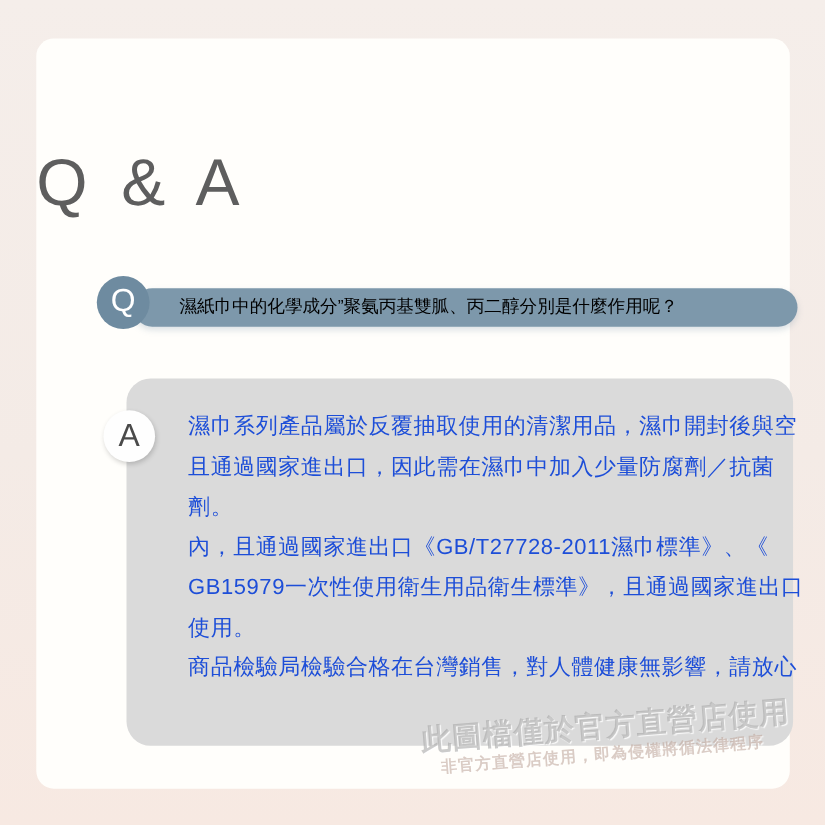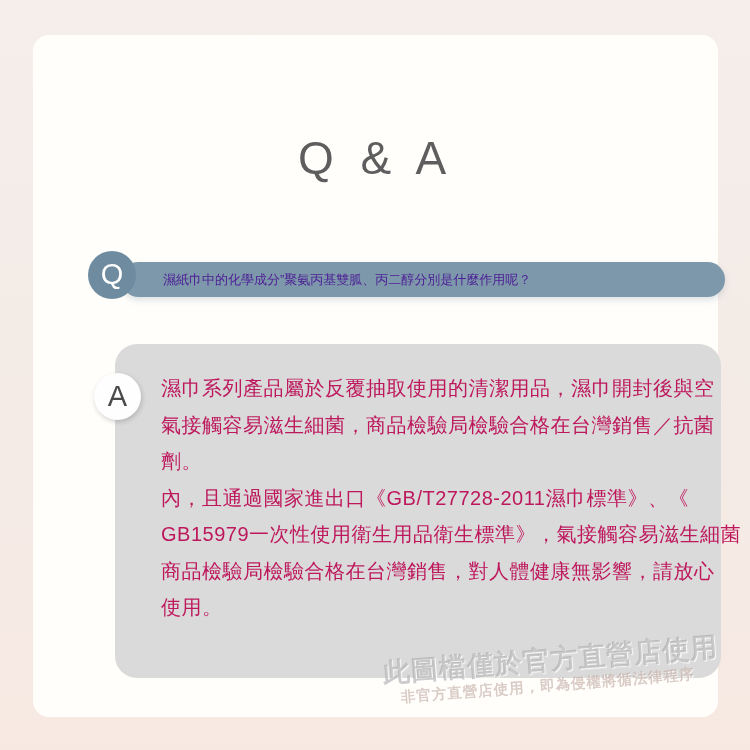--- a/index.html
+++ b/index.html
@@ -17,35 +17,35 @@
     position: absolute;
     left: 33px; top: 35px;
     width: 685px; height: 682px;
     background: #fffefb;
     border-radius: 16px;
   }
   .title {
     position: absolute;
     top: 96px; left: 0;
     width: 100%;
-    text-align: center;
-    font-size: 46px;
+    text-align: left;
+    font-size: 60px;
     font-weight: 500;
     color: #5e5e5e;
     letter-spacing: 7px;
   }
   .q-banner {
     position: absolute;
     left: 88px; top: 227px;
     width: 604px; height: 35px;
     border-radius: 17.5px;
     background: #7d98ab;
     box-shadow: 0 3px 6px rgba(125,152,171,0.28);
-    color: #4c1d95;
-    font-size: 13px;
+    color: #000000;
+    font-size: 16px;
     line-height: 35px;
     padding-left: 42px;
     white-space: nowrap;
     z-index: 2;
   }
   .q-circle {
     position: absolute;
     left: 55px; top: 216px;
     width: 48px; height: 48px;
     border-radius: 50%;
@@ -74,24 +74,24 @@
     box-shadow: 1px 2px 5px rgba(0,0,0,0.18);
     color: #4a4a4a;
     font-size: 29px;
     font-weight: 500;
     text-align: center;
     line-height: 46px;
     z-index: 4;
   }
   .answer-text {
     position: absolute;
-    left: 46px; top: 26px;
+    left: 56px; top: 26px;
     width: 540px;
     font-size: 20px;
-    color: #be185d;
+    color: #1d4ed8;
     letter-spacing: 0.5px;
     z-index: 3;
     position: absolute;
   }
   .ans-line {
     height: 36.5px;
     line-height: 36.5px;
     white-space: nowrap;
   }
   .wm-line1 {
@@ -131,26 +131,26 @@
 
     <div class="q-banner">
       <span>濕紙巾中的化學成分”聚氨丙基雙胍、丙二醇分別是什麼作用呢？</span>
     </div>
     <div class="q-circle">Q</div>
 
     <div class="a-box">
 
       <div class="answer-text">
           <div class="ans-line">濕巾系列產品屬於反覆抽取使用的清潔用品，濕巾開封後與空</div>
-          <div class="ans-line">氣接觸容易滋生細菌，商品檢驗局檢驗合格在台灣銷售／抗菌</div>
+          <div class="ans-line">且通過國家進出口，因此需在濕巾中加入少量防腐劑／抗菌</div>
           <div class="ans-line">劑。</div>
           <div class="ans-line">內，且通過國家進出口《GB/T27728-2011濕巾標準》、《</div>
-          <div class="ans-line">GB15979一次性使用衛生用品衛生標準》，氣接觸容易滋生細菌</div>
+          <div class="ans-line">GB15979一次性使用衛生用品衛生標準》，且通過國家進出口</div>
+          <div class="ans-line">使用。</div>
           <div class="ans-line">商品檢驗局檢驗合格在台灣銷售，對人體健康無影響，請放心</div>
-          <div class="ans-line">使用。</div>
         </div>
     </div>
     <div class="a-circle">A</div>
 
     <div class="wm-line1">此圖檔僅於官方直營店使用</div>
     <div class="wm-line2">非官方直營店使用，即為侵權將循法律程序</div>
 
   </div>
 </div>
 

